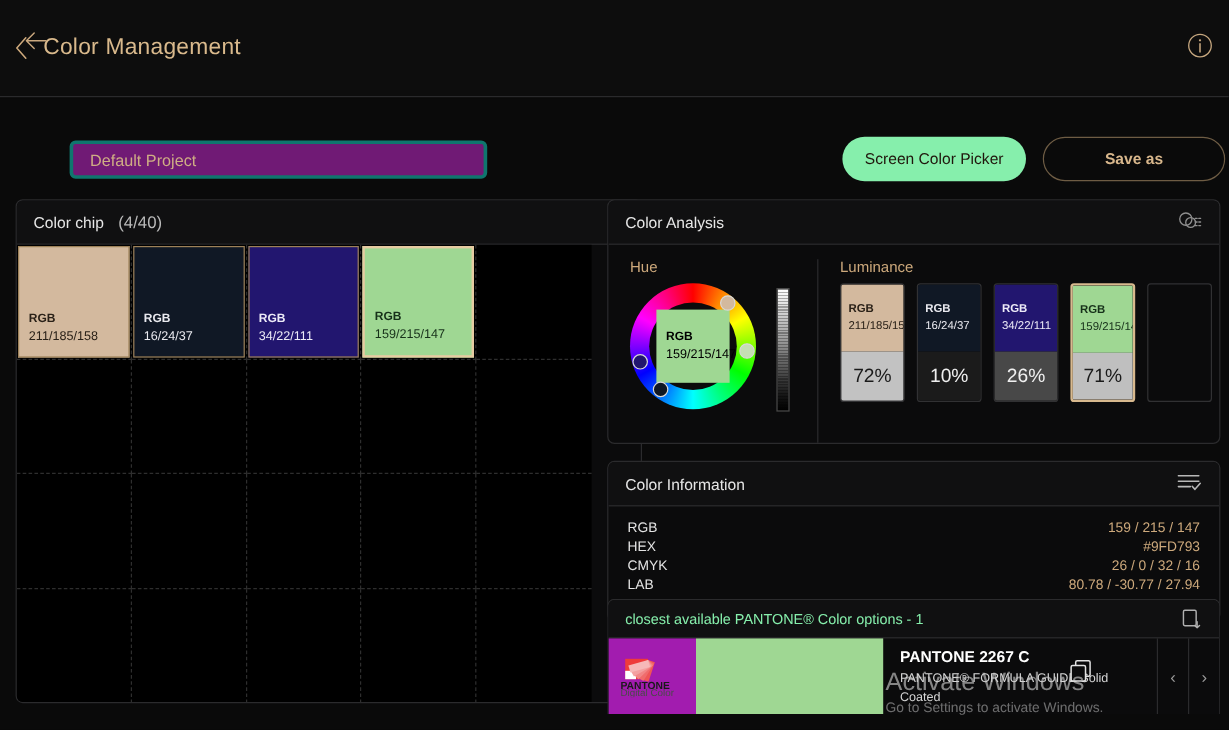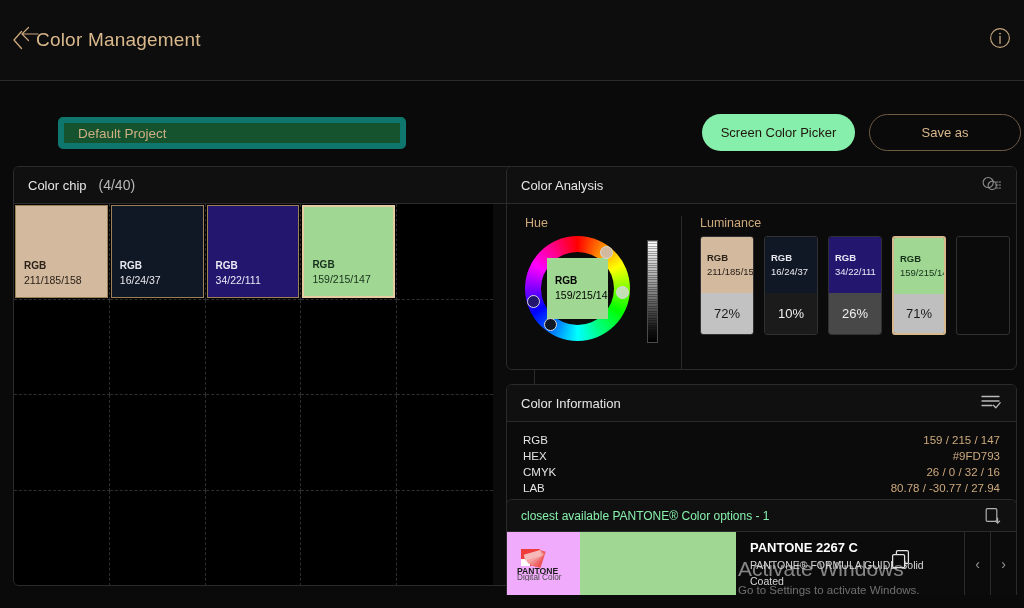--- a/index.html
+++ b/index.html
@@ -38,42 +38,43 @@
     position: absolute; left: 0; top: 82px; width: 1024px; height: 70px;
     background: #0a0a0a;
   }
   .arrow-back {
     position: absolute; left: 18px; top: 22px;
     width: 24px; height: 24px; color: #caa87e; cursor: pointer;
   }
   .project-input {
     position: absolute; left: 58px; top: 117px;
     width: 348px; height: 32px;
-    background: #14532d;
-    border: 6px solid #0f766e;
+    background: #701a75;
+    border: 3px solid #0f766e;
     border-radius: 5px;
     color: #cfae84; font-size: 13.5px;
     font-family: "Liberation Sans", sans-serif;
     padding: 0 14px;
     outline: none;
   }
   .btn-pill {
     position: absolute; top: 114px; height: 37px;
     border-radius: 19px; font-size: 13px;
     display: flex; align-items: center; justify-content: center;
     cursor: pointer; user-select: none;
   }
   .btn-primary {
     left: 702px; width: 153px;
     background: #86efac; color: #20160c; border: none;
   }
   .btn-secondary {
     left: 869px; width: 152px;
     background: transparent; color: #d8b78c;
     border: 1px solid #6e5c44;
+    font-weight: bold;
   }
 
   
   .panel {
     position: absolute;
     background: #0b0b0c;
     border: 1px solid #2b2b2d;
     border-radius: 6px;
     overflow: hidden;
   }
@@ -133,21 +134,21 @@
   }
   .lum-card.sel { border: 2px solid #d8b98e; }
   .lum-top {
     height: 56px; padding: 14px 6px 0 6px;
     display: flex; flex-direction: column;
   }
   .lum-lbl { font-size: 9.5px; font-weight: bold; line-height: 1.45; }
   .lum-val { font-size: 9.5px; line-height: 1.45; }
   .lum-bot {
     flex: 1; display: flex; align-items: center; justify-content: center;
-    font-size: 13px;
+    font-size: 16px;
   }
   .lum-card.empty { background: #0b0b0c; }
 
   
   #info-panel { left: 506px; top: 384px; width: 511px; height: 134px; }
   .info-rows { padding: 10px 16px 0 16px; }
   .info-row {
     display: flex; justify-content: space-between;
     font-size: 11.5px; line-height: 16px; padding: 0;
   }
@@ -158,21 +159,21 @@
   #pantone-panel { left: 506px; top: 499px; width: 511px; height: 96px;
                    border-radius: 6px 6px 0 0; border-bottom: none; }
   .pantone-head {
     height: 32px; display: flex; align-items: center; padding: 0 14px;
     border-bottom: 1px solid #2b2b2d; background: #101011;
   }
   .pantone-head .t { font-size: 12px; color: #86efac; }
   .pt-save { margin-left: auto; width: 18px; height: 20px; cursor: pointer; }
   .pantone-row { display: flex; height: 63px; }
   .pt-logo {
-    width: 73px; background: #f0abfc; display: flex;
+    width: 73px; background: #a21caf; display: flex;
     align-items: center; justify-content: center; flex-direction: column;
   }
   .pt-color { width: 156px; }
   .pt-meta { flex: 1; padding: 7px 0 0 14px; position: relative; }
   .pt-name { font-size: 13px; font-weight: bold; color: #fff; line-height: 18px; }
   .pt-desc { font-size: 10.5px; color: #d6d6d6; line-height: 13.5px; margin-top: 2px; }
   .pt-copy { position: absolute; right: 52px; top: 16px; width: 22px; height: 22px; cursor: pointer; }
   .pt-nav {
     width: 26px; border-left: 1px solid #2b2b2d;
     display: flex; align-items: center; justify-content: center;

